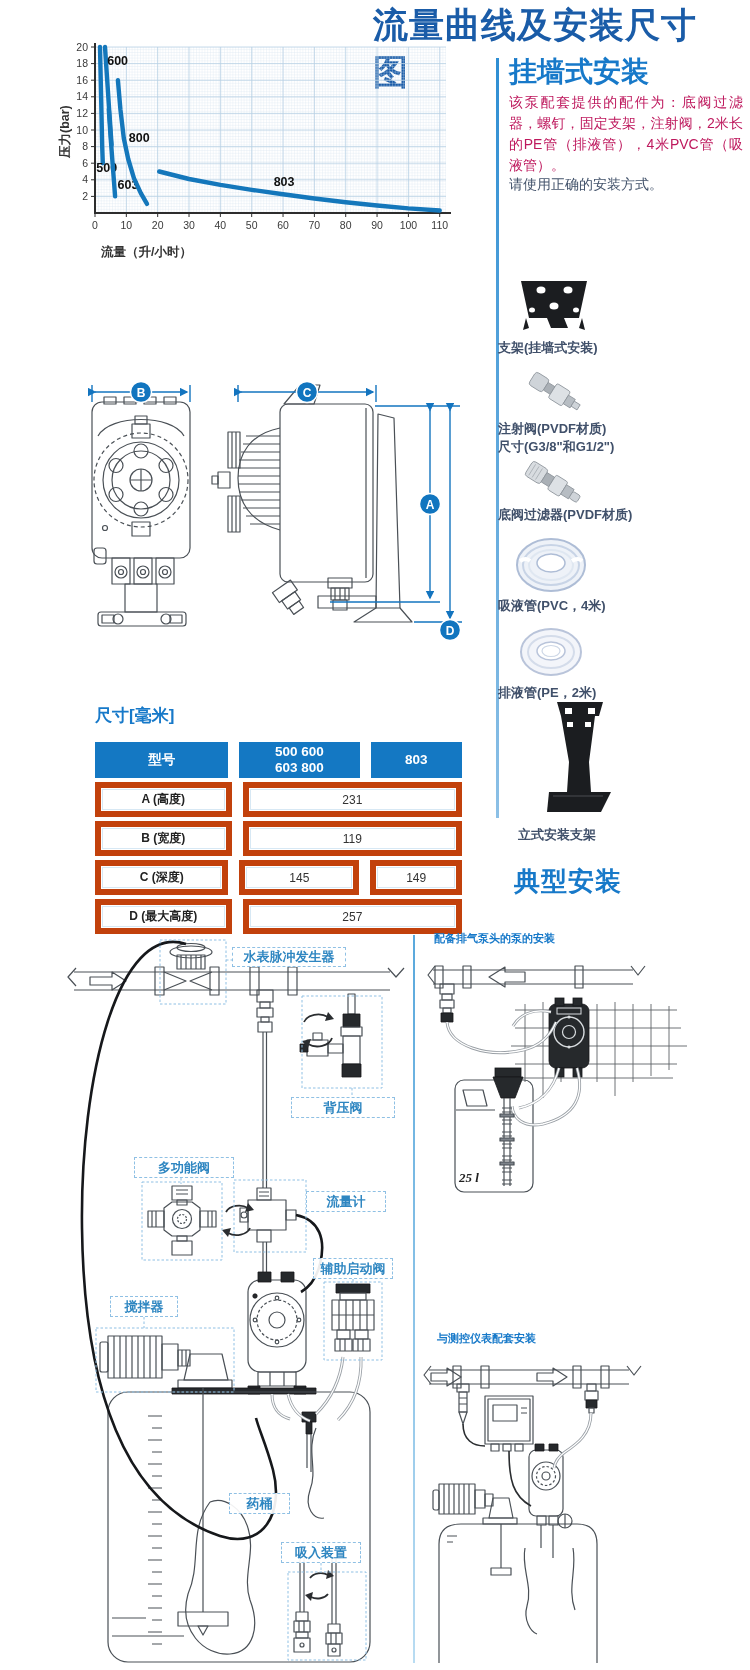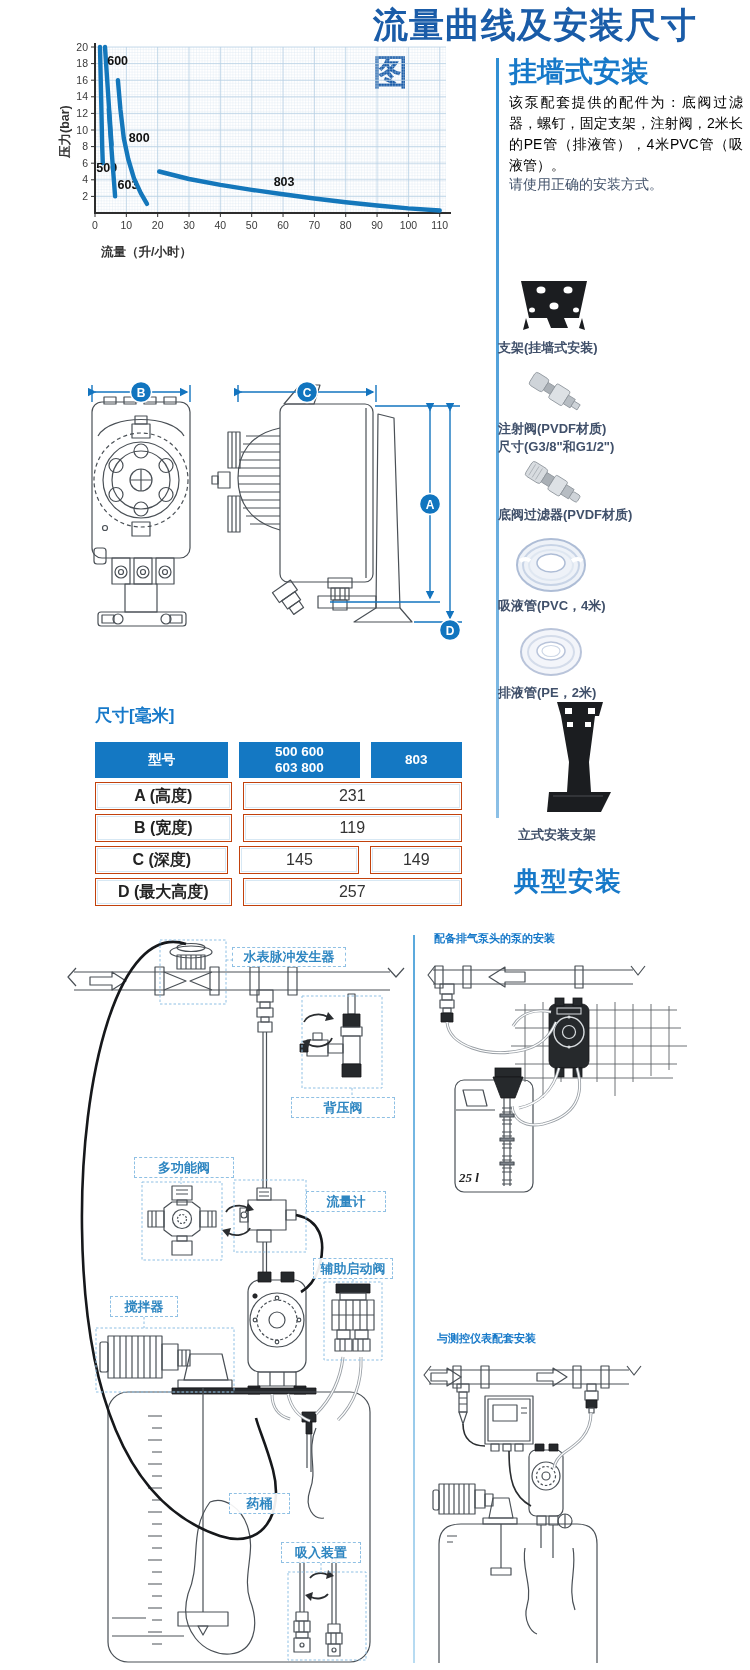--- a/index.html
+++ b/index.html
@@ -2,41 +2,41 @@
 <html><head>
 <meta charset="utf-8">
 <style>
   html,body{margin:0;padding:0}
   body{width:750px;height:1670px;position:relative;background:#ffffff;overflow:hidden;
        font-family:"Liberation Sans","DejaVu Sans",sans-serif;color:#2b2b2b}
   .abs{position:absolute}
   .page-title{left:373px;top:2px;width:348px;text-align:left;font-size:35px;font-weight:bold;
               color:#1a5ca8;letter-spacing:1px}
   .h-install{left:509px;top:53px;font-size:28px;font-weight:bold;color:#1779c9}
-  .body-text{left:509px;top:92px;width:234px;font-size:14px;line-height:21px;color:#000000;
+  .body-text{left:509px;top:92px;width:234px;font-size:14px;line-height:21px;color:#be185d;
              text-align:justify;font-weight:500}
   .note-text{left:509px;top:176px;width:234px;font-size:14px;color:#43536b;font-weight:500}
   .v-div{width:3px;background:linear-gradient(#2e8ed3,#8cc0e6)}
   .acc-label{left:498px;width:248px;font-size:13px;color:#40506a;font-weight:bold;line-height:18px}
   .h-dims{left:95px;top:704px;font-size:17px;font-weight:bold;color:#1779c9}
   .h-typical{left:418px;top:864px;width:300px;text-align:center;font-size:26px;font-weight:bold;
              color:#1779c9;letter-spacing:1px}
   .sub-h{font-size:11px;font-weight:bold;color:#1779c9}
   .lbl{border:1px dashed #8fc0e4;color:#2e86c1;font-size:13px;font-weight:bold;
        display:flex;align-items:center;justify-content:center;background:rgba(255,255,255,.92);
        box-sizing:border-box;white-space:nowrap}
   .can-lbl{font-style:italic;font-weight:bold;font-size:13px;color:#222;
            font-family:"Liberation Serif","DejaVu Serif",serif}
   
   .tbl{left:95px;top:742px;width:367px}
   .trow{display:flex;gap:11px;margin-bottom:4px}
   .cell{box-sizing:border-box;display:flex;flex-direction:column;align-items:center;justify-content:center;text-align:center}
   .th{background:#1478c3;color:#fff;font-weight:bold;font-size:13.5px;height:36px;line-height:16px}
-  .td{border:1px solid #c2410c;box-shadow:inset 0 0 0 1px #fff,inset 0 0 0 2px #d7e8f4;
-      height:28px;font-size:16px;color:#333}
+  .td{border:6px solid #c2410c;box-shadow:inset 0 0 0 1px #fff,inset 0 0 0 2px #d7e8f4;
+      height:35px;font-size:12px;color:#333}
   .td.lab{font-weight:bold;color:#222}
   .c1{width:140px}.c2{width:126px}.c3{width:96px}.cspan{width:225px}
   svg{position:absolute;overflow:visible}
   .tick{font-size:10.5px;fill:#3a3a3a;font-family:"Liberation Sans",sans-serif}
   .slabel{font-size:12.5px;font-weight:bold;fill:#101010;font-family:"Liberation Sans",sans-serif}
   .alabel{font-size:12.5px;font-weight:bold;fill:#333;font-family:"Liberation Sans",sans-serif}
   .bd{fill:#1175bf;stroke:#fff;stroke-width:1.4}
   .bdt{fill:#fff;font-size:12px;font-weight:bold;text-anchor:middle;font-family:"Liberation Sans",sans-serif}
   .ln{stroke:#4a5056;fill:none;stroke-width:1.2;stroke-linejoin:round}
   .dk{fill:#26292c;stroke:#16181b;stroke-width:.8}

